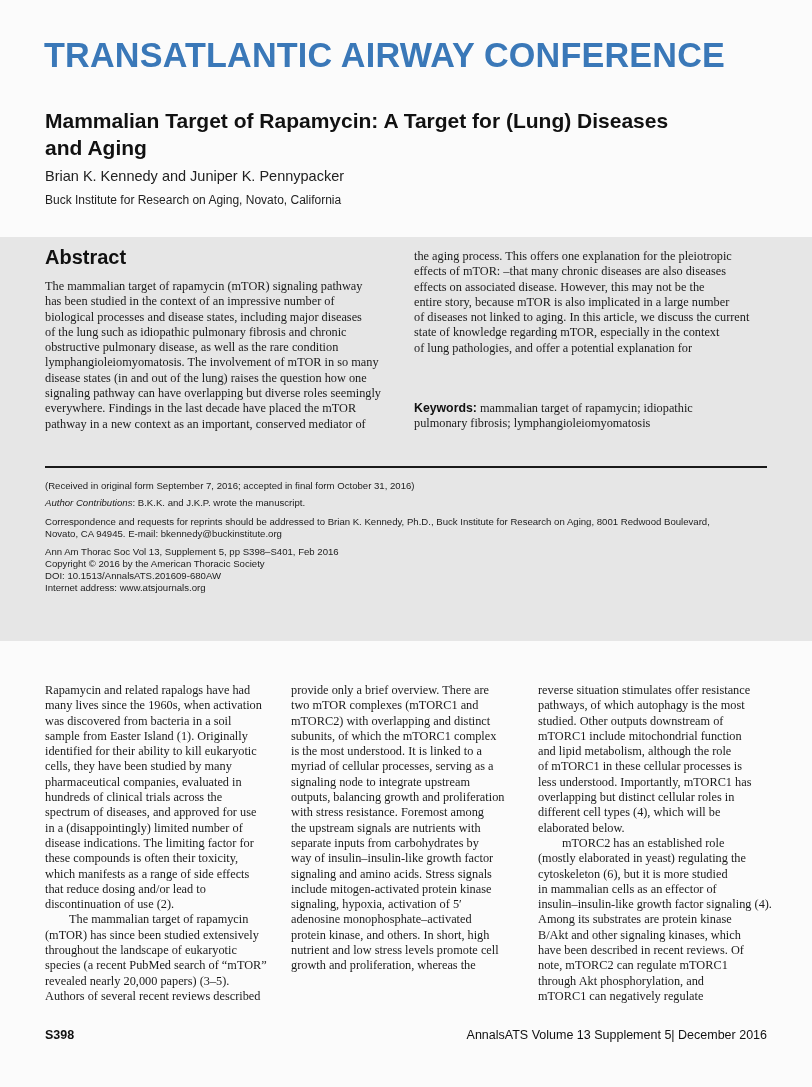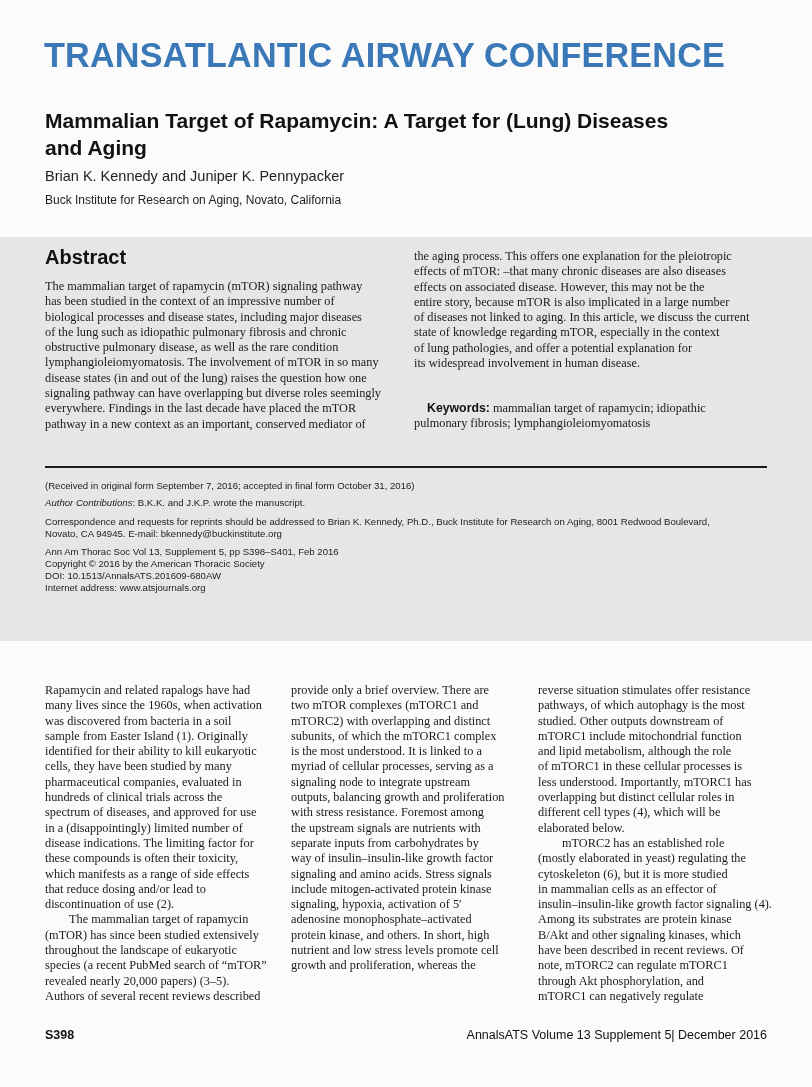--- a/index.html
+++ b/index.html
@@ -37,21 +37,21 @@
     .serif {
       font-family: "Liberation Serif", serif; font-size: 12.3px; line-height: 15.3px; color: #1a1a1a;
     }
     .abs-col-left { position: absolute; left: 45px; top: 279px; width: 350px; }
     .abs-col-right { position: absolute; left: 414px; top: 249px; width: 355px; }
     .line { display: block; white-space: nowrap; }
 
     .keywords {
       position: absolute; left: 414px; top: 401px; width: 355px;
     }
-    .kw-label { font-family: "Liberation Sans", sans-serif; font-weight: 700; font-size: 12.3px; color: #111; margin-left: 13px; }
+    .kw-label { font-family: "Liberation Sans", sans-serif; font-weight: 700; font-size: 12.3px; color: #111; }
 
     .rule { position: absolute; left: 45px; top: 466px; width: 722px; height: 1.5px; background: #1a1a1a; }
 
     .meta { position: absolute; left: 45px; font-size: 9.6px; line-height: 12px; color: #222; white-space: nowrap; }
     .meta i { font-style: italic; }
 
     .body-col { position: absolute; top: 683px; width: 240px; }
     .col1 { left: 45px; }
     .col2 { left: 291px; }
     .col3 { left: 538px; }
@@ -94,21 +94,20 @@
     <span class="line">pathway in a new context as an important, conserved mediator of</span>
   </div>
 <div class="abs-col-right serif" id="abs-right">
     <span class="line">the aging process. This offers one explanation for the pleiotropic</span>
     <span class="line">effects of mTOR: –that many chronic diseases are also diseases</span>
     <span class="line">effects on associated disease. However, this may not be the</span>
     <span class="line">entire story, because mTOR is also implicated in a large number</span>
     <span class="line">of diseases not linked to aging. In this article, we discuss the current</span>
     <span class="line">state of knowledge regarding mTOR, especially in the context</span>
     <span class="line">of lung pathologies, and offer a potential explanation for</span>
-    <span class="line">its widespread involvement in human disease.</span>
   </div>
 
 <div class="keywords serif">
   <span class="line"><span class="kw-label">Keywords:</span><span> mammalian target of rapamycin; idiopathic</span></span>
   <span class="line">pulmonary fibrosis; lymphangioleiomyomatosis</span>
 </div>
 
 <div class="rule"></div>
 
 <div class="meta" style="top:480px;">(Received in original form September 7, 2016; accepted in final form October 31, 2016)</div>

